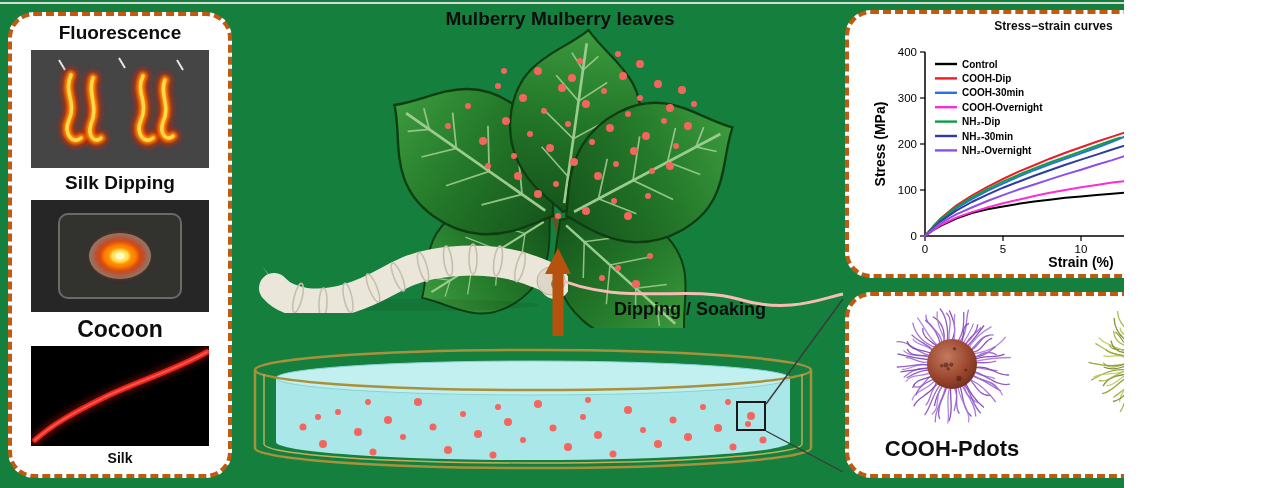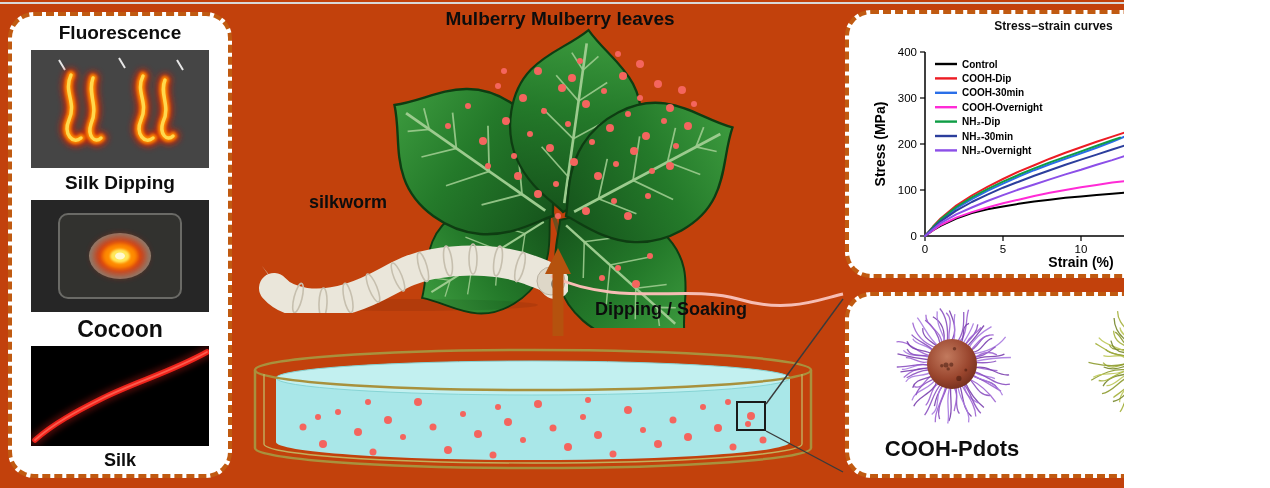--- a/index.html
+++ b/index.html
@@ -1,18 +1,18 @@
 <!DOCTYPE html>
 <html><head>
 <meta charset="utf-8">
 <style>
   *{margin:0;padding:0;box-sizing:border-box}
   html,body{background:#fff}
   body{font-family:"Liberation Sans",sans-serif;color:#0d0d0d}
-  .stage{position:relative;width:1124px;height:488px;background:#c2410c;overflow:hidden}
+  .stage{position:relative;width:1124px;height:488px;background:#15803d;overflow:hidden}
   .top-rule{position:absolute;left:0;top:2px;width:1270px;height:2px;background:#d8d8d8}
   .panel{position:absolute;border:4px dashed #c05a11;border-radius:26px;background:#fff}
   .lbl{position:absolute;font-weight:bold;text-align:center;line-height:1.15}
   svg{display:block}
   svg text{font-family:"Liberation Sans",sans-serif}
 </style>
 </head>
 <body>
 
 <div class="stage">
@@ -85,21 +85,21 @@
             <feGaussianBlur stdDeviation="3"></feGaussianBlur>
           </filter>
       </defs>
       <rect x="0" y="0" width="178" height="100" fill="#000"></rect>
       <g fill="none" stroke-linecap="round">
         <path d="M176,6 C140,26 104,36 72,52 C44,66 22,78 4,94" stroke="#e8241c" stroke-width="11" opacity="0.35" filter="url(#sblur3)"></path>
         <path d="M176,6 C140,26 104,36 72,52 C44,66 22,78 4,94" stroke="#ef231b" stroke-width="5.5"></path>
         <path d="M176,6 C140,26 104,36 72,52 C44,66 22,78 4,94" stroke="#ff6a5a" stroke-width="1.8" opacity="0.8"></path>
       </g>
     </svg>
-    <div class="lbl" style="left:0;right:0;top:434px;font-size:18px;">Silk</div>
+    <div class="lbl" style="left:0;right:0;top:434px;font-size:14px;">Silk</div>
   </div>
 
   <div class="lbl" style="left:400px;top:8px;width:320px;font-size:19px;">Mulberry Mulberry leaves</div>
 
   <svg style="position:absolute;left:318px;top:16px" width="440" height="312" viewBox="0 0 440 312">
     <defs>
       <linearGradient id="leafgrad" x1="0" y1="1" x2="0" y2="0">
         <stop offset="0" stop-color="#16551c"></stop>
         <stop offset="0.55" stop-color="#247a2a"></stop>
         <stop offset="1" stop-color="#3c9a3e"></stop>
@@ -168,21 +168,20 @@
         <circle cx="300" cy="38" r="3"></circle>
         <circle cx="322" cy="48" r="4"></circle>
       <circle cx="300" cy="252" r="3"></circle>
         <circle cx="318" cy="268" r="4"></circle>
         <circle cx="284" cy="262" r="3"></circle>
       <circle cx="332" cy="240" r="3"></circle>
     </g>
   </svg>
 
   <div class="lbl" style="left:264px;top:192px;width:168px;font-size:18px;">
-    <div>silkworm</div>
   </div>
 
   <svg style="position:absolute;left:258px;top:228px" width="310" height="85" viewBox="0 0 310 85">
     <ellipse cx="150" cy="77" rx="130" ry="6" fill="#000" opacity="0.08"></ellipse>
     <path d="M14,52 L4,38 L20,58 Z" fill="#d8d2c2"></path>
     <path d="M16,60 C30,76 60,80 92,70 C128,59 140,42 175,36 C210,30 246,32 272,42 C286,47 294,50 297,56" fill="none" stroke="#eae6da" stroke-width="30" stroke-linecap="round"></path>
     <g fill="none" stroke="#c6bfae" stroke-width="1.6">
       <ellipse cx="40" cy="70" rx="4" ry="15" transform="rotate(14 40 70)"></ellipse>
       <ellipse cx="65" cy="75" rx="4" ry="15" transform="rotate(2 65 75)"></ellipse>
       <ellipse cx="90" cy="70" rx="4" ry="15" transform="rotate(-12 90 70)"></ellipse>
@@ -192,21 +191,21 @@
       <ellipse cx="190" cy="33" rx="4" ry="15" transform="rotate(-8 190 33)"></ellipse>
       <ellipse cx="215" cy="31" rx="4" ry="15"></ellipse>
       <ellipse cx="240" cy="33" rx="4" ry="15" transform="rotate(8 240 33)"></ellipse>
       <ellipse cx="262" cy="39" rx="4" ry="15" transform="rotate(14 262 39)"></ellipse>
     </g>
     <circle cx="293" cy="53" r="14" fill="#ded7c8" stroke="#b8b0a0"></circle>
     <circle cx="299" cy="56" r="6" fill="#8a8274"></circle>
     <circle cx="297" cy="49" r="1.6" fill="#444"></circle>
   </svg>
 
-  <div class="lbl" style="left:576px;top:299px;width:190px;font-size:18px;text-align:center;">Dipping / Soaking</div>
+  <div class="lbl" style="left:576px;top:299px;width:190px;font-size:18px;text-align:right;">Dipping / Soaking</div>
 
   <svg style="position:absolute;left:248px;top:332px" width="570" height="148" viewBox="0 0 570 148">
     <g>
       <path d="M28,46 L28,110 A257 18 0 0 0 542,110 L542,46 Z" fill="#a9e7e8"></path>
       <ellipse cx="285" cy="46" rx="257" ry="17" fill="#c2f0f0" stroke="#86d4d4" stroke-width="1"></ellipse>
     </g>
     <g fill="none" stroke="#a8913d" stroke-width="2.5">
       <ellipse cx="285" cy="38" rx="278" ry="20"></ellipse>
       <path d="M7,38 L7,116 A278 20 0 0 0 563,116 L563,38"></path>
       <path d="M16,42 L16,112 A269 19 0 0 0 554,112 L554,42" stroke="#c3b05e" stroke-width="1.4"></path>

